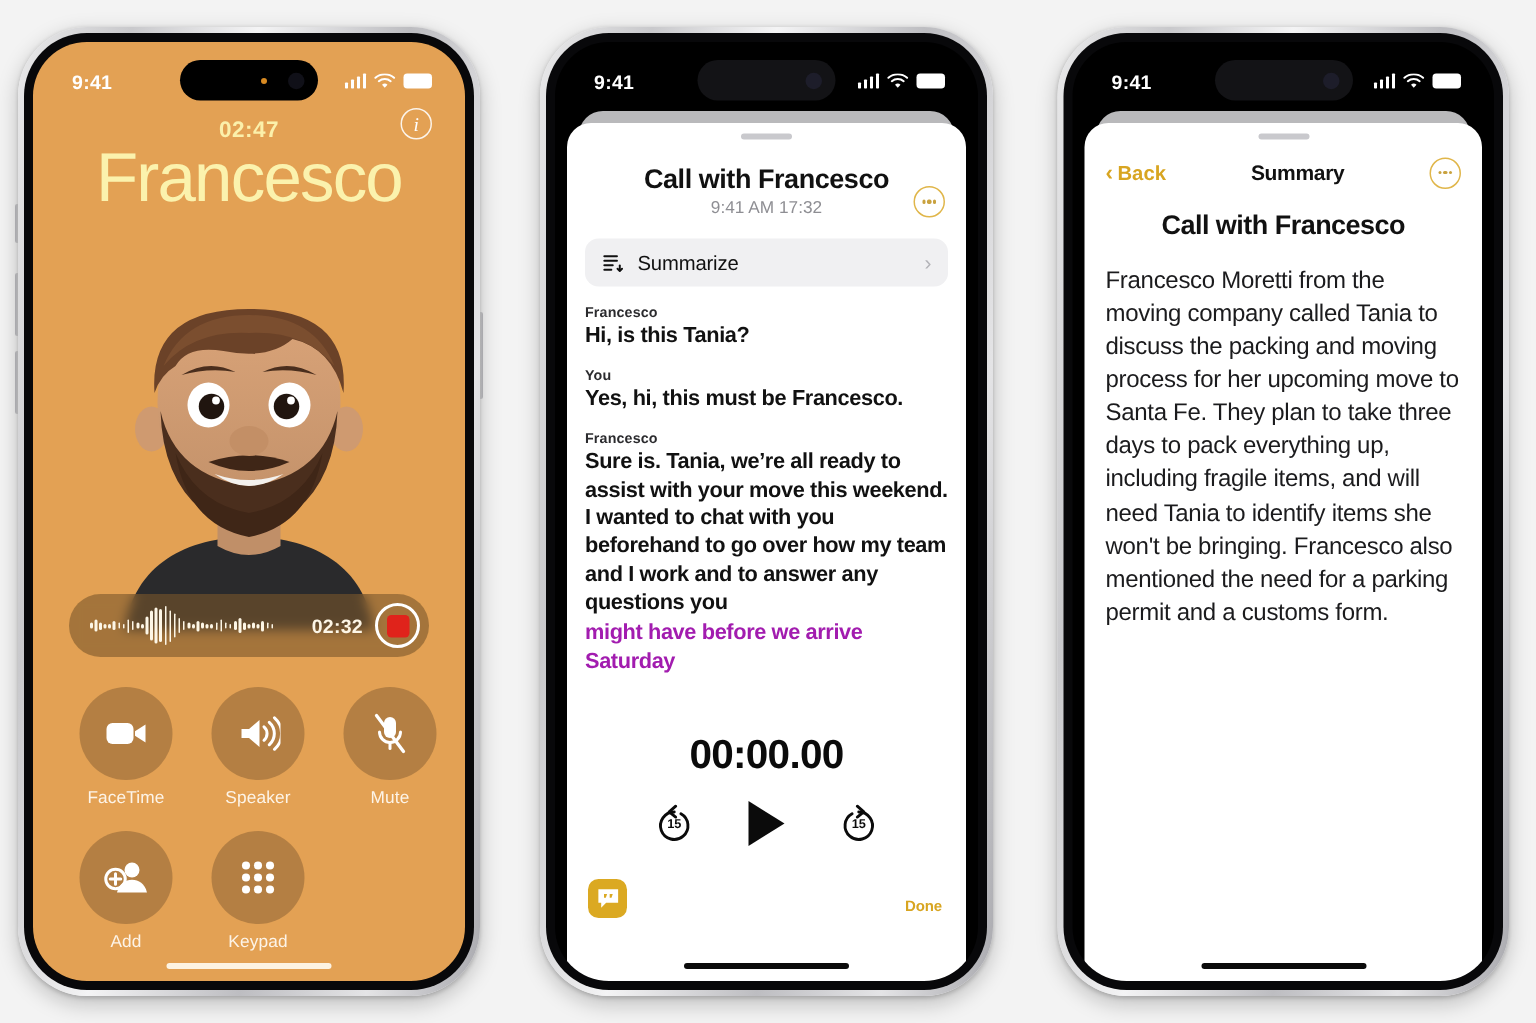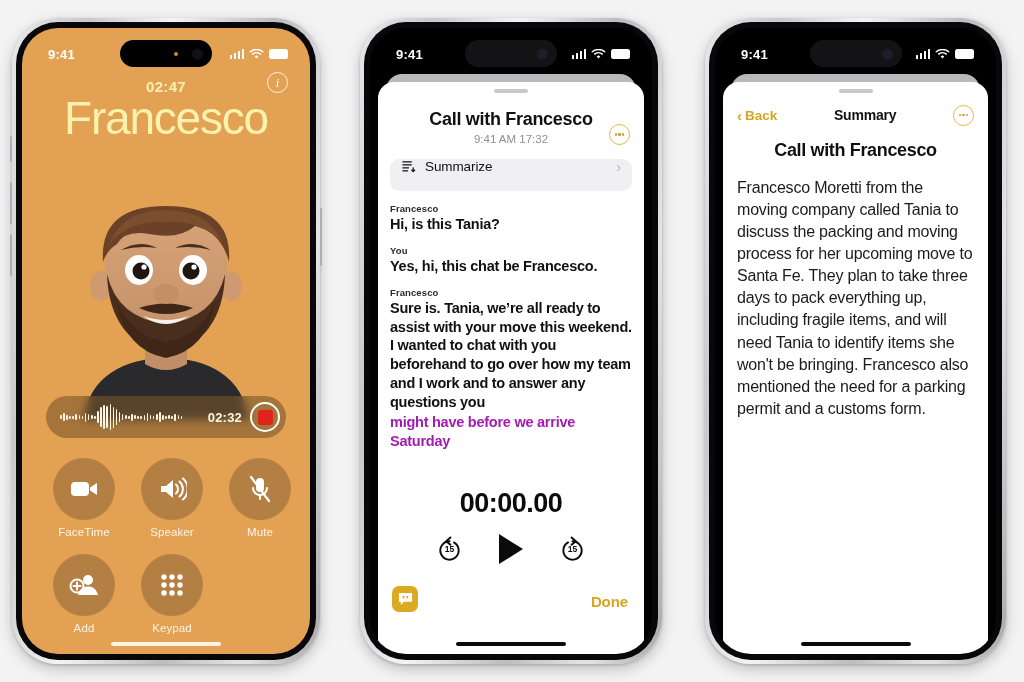--- a/index.html
+++ b/index.html
@@ -138,21 +138,21 @@
   
   #p2 { left: 360px; top: 18px; width: 302px; height: 646px; }
   .p2-title {
     text-align:center; font-size:18px; font-weight:bold; color:#111;
     margin-top:16px; letter-spacing:-.3px;
   }
   .p2-sub { text-align:center; font-size:11.5px; color:#8e8e93; margin-top:3px; }
   .p2-more { position:absolute; right:14px; top:42px; }
   .summarize {
     margin:14px 12px 0; height:32px; background:#f0f0f2; border-radius:9px;
-    display:flex; padding:0 11px; gap:9px;
+    display:flex; align-items:center; padding:0 11px; gap:9px;
   }
   .summarize .stxt { font-size:13.5px; color:#111; flex:1; letter-spacing:-.1px; }
   .chev { color:#b3b3b8; font-size:14px; }
   .transcript { margin:12px 12px 0; }
   .t-who { font-size:9.5px; font-weight:bold; color:#2b2b2e; letter-spacing:.1px; }
   .t-txt { font-size:14.5px; font-weight:600; color:#111; line-height:1.30; margin-top:1px; letter-spacing:-.25px; }
   .t-txt.faded { color:#a21caf; }
   .t-block { margin-bottom:11px; }
   .big-time {
     position:absolute; left:0; right:0; top:406px; text-align:center;
@@ -169,21 +169,21 @@
     width:0; height:0; border-left:24px solid #0b0b0b;
     border-top:15px solid transparent; border-bottom:15px solid transparent;
   }
   .bubble-btn {
     position:absolute; left:14px; bottom:42px;
     width:26px; height:26px; border-radius:7px; background:#dba922;
     display:flex; align-items:center; justify-content:center;
   }
   .done-btn {
     position:absolute; right:16px; bottom:44px;
-    font-size:15px; font-weight:bold; color:#d8a521; letter-spacing:-.1px;
+    font-size:10px; font-weight:bold; color:#d8a521; letter-spacing:-.1px;
   }
 
   
   #p3 { left: 705px; top: 18px; width: 301px; height: 646px; }
   .navbar {
     display:flex; align-items:center; justify-content:space-between;
     padding:0 14px; margin-top:11px; height:22px;
   }
   .back-link { display:flex; align-items:center; gap:3px; color:#d8a521;
     font-size:13.5px; font-weight:600; }
@@ -456,21 +456,21 @@
           <div class="chev">›</div>
         </div>
 
         <div class="transcript">
           <div class="t-block">
             <div class="t-who">Francesco</div>
             <div class="t-txt">Hi, is this Tania?</div>
           </div>
           <div class="t-block">
             <div class="t-who">You</div>
-            <div class="t-txt">Yes, hi, this chat be Francesco.</div>
+            <div class="t-txt">Yes, hi, this must be Francesco.</div>
           </div>
           <div class="t-block">
             <div class="t-who">Francesco</div>
             <div class="t-txt">Sure is. Tania, we’re all ready to assist with your move this weekend. I wanted to chat with you beforehand to go over how my team and I work and to answer any questions you </div>
             <div class="t-txt faded">might have before we arrive Saturday</div>
           </div>
         </div>
 
         <div class="big-time">00:00.00</div>
 

